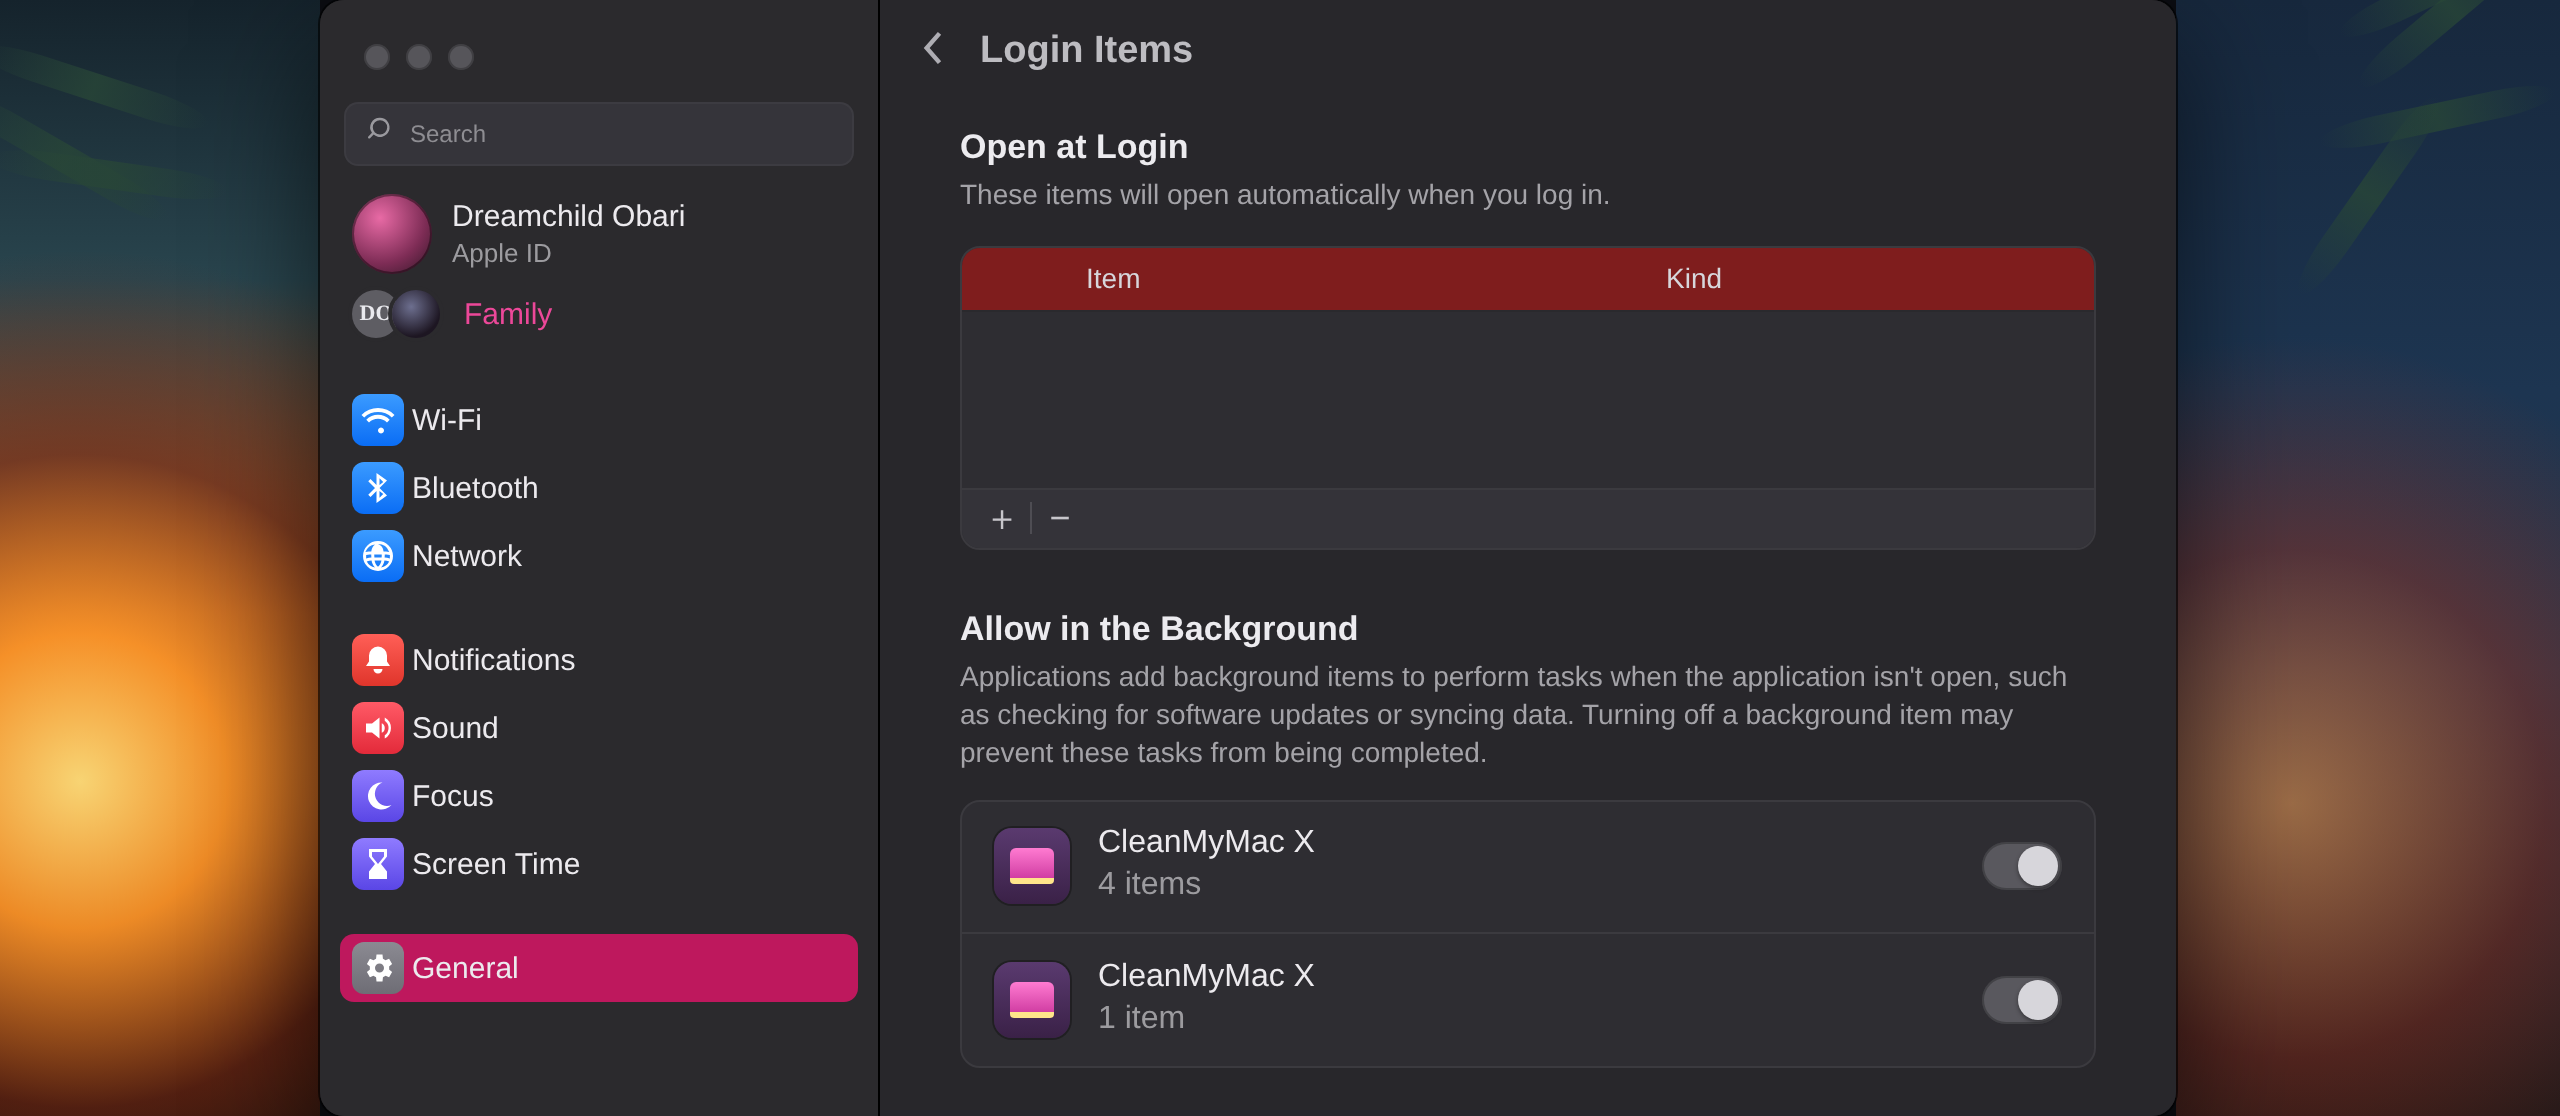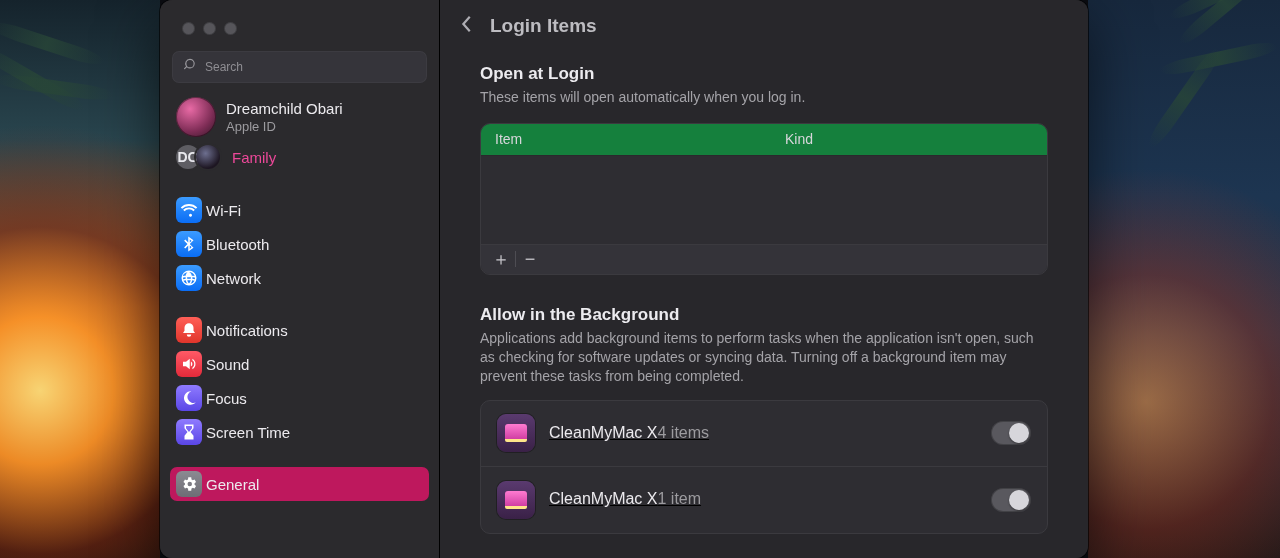--- a/index.html
+++ b/index.html
@@ -73,21 +73,21 @@
   .acct-text { margin-left: 10px; display: flex; flex-direction: column; line-height: 1.2; }
   .acct-name { color: #eceaee; font-size: 15px; }
   .acct-sub { color: #9c9b9f; font-size: 13px; margin-top: 1px; }
   .family-row {
     display: flex; align-items: center; height: 36px; padding: 0 6px; border-radius: 8px;
   }
   .fam-icons { display: flex; }
   .fam-ic {
     width: 24px; height: 24px; border-radius: 50%; margin-left: -4px;
     box-shadow: 0 0 0 2px #2b2a2d; display: flex; align-items: center; justify-content: center;
-    font-size: 14px; font-weight: 600; color: #e9e9ee;
+    font-size: 11px; font-weight: 600; color: #e9e9ee; font-family: Liberation Serif, serif;
   }
   .fam-ic.a { background: #5e5d63; margin-left: 0; }
   .fam-ic.b { background: radial-gradient(circle at 40% 35%, #6d6f8f, #1d1622 70%); }
   .fam-label { color: #ec4899; font-size: 15px; margin-left: 12px; }
   .group-gap { height: 18px; }
   .item {
     display: flex; align-items: center; height: 34px; padding: 0 6px;
     border-radius: 7px; cursor: default;
   }
   .item.active { background: #be185d; }
@@ -123,22 +123,22 @@
   .content { padding: 12px 40px 0 40px; overflow: hidden; }
   .section-title { color: #ecebef; font-size: 17px; font-weight: 600; }
   .section-desc { color: #a4a3a8; font-size: 14px; margin-top: 4px; line-height: 1.35; max-width: 560px; }
 
   .table-card {
     margin-top: 16px; border: 1px solid #3b3a3f; border-radius: 10px;
     background: #2e2d32; overflow: hidden;
   }
   .thead {
     display: flex; align-items: center; height: 32px;
-    background: #15803d; border-bottom: 1px solid #2a292d;
-    color: #d7d6db; font-size: 14px;
+    background: #7f1d1d; border-bottom: 1px solid #2a292d;
+    color: #d7d6db; font-size: 14px; padding-left: 48px;
   }
   .th-item { width: 300px; padding-left: 14px; }
   .th-kind { padding-left: 4px; }
   .tbody { height: 88px; }
   .tfoot {
     display: flex; align-items: center; height: 30px;
     border-top: 1px solid #3b3a3f; background: #343339; padding-left: 8px;
   }
   .sq-btn {
     width: 24px; height: 24px; display: flex; align-items: center; justify-content: center;
@@ -160,21 +160,21 @@
     width: 38px; height: 38px; border-radius: 9px;
     background: linear-gradient(180deg,#5a3a6f,#3a2147);
     display: flex; align-items: center; justify-content: center;
     box-shadow: 0 0 0 1px rgba(0,0,0,0.3);
   }
   .app-icon-inner {
     width: 22px; height: 18px; border-radius: 3px 3px 2px 2px;
     background: linear-gradient(180deg,#ff7bd1,#d13ea3);
     border-bottom: 3px solid #ffe58a;
   }
-  .bg-text { margin-left: 14px; display: flex; flex-direction: row; line-height: 1.3; text-decoration: underline; }
+  .bg-text { margin-left: 14px; display: flex; flex-direction: column; line-height: 1.3; }
   .bg-name { color: #eceaee; font-size: 16px; }
   .bg-sub { color: #9c9b9f; font-size: 16px; margin-top: 0; }
   .toggle {
     margin-left: auto; width: 40px; height: 24px; border-radius: 12px;
     background: #59585e; position: relative;
     box-shadow: inset 0 0 0 1px rgba(0,0,0,0.25);
   }
   .toggle .knob {
     position: absolute; right: 2px; top: 2px; width: 20px; height: 20px;
     border-radius: 50%; background: #d7d6db; box-shadow: 0 1px 2px rgba(0,0,0,0.4);

